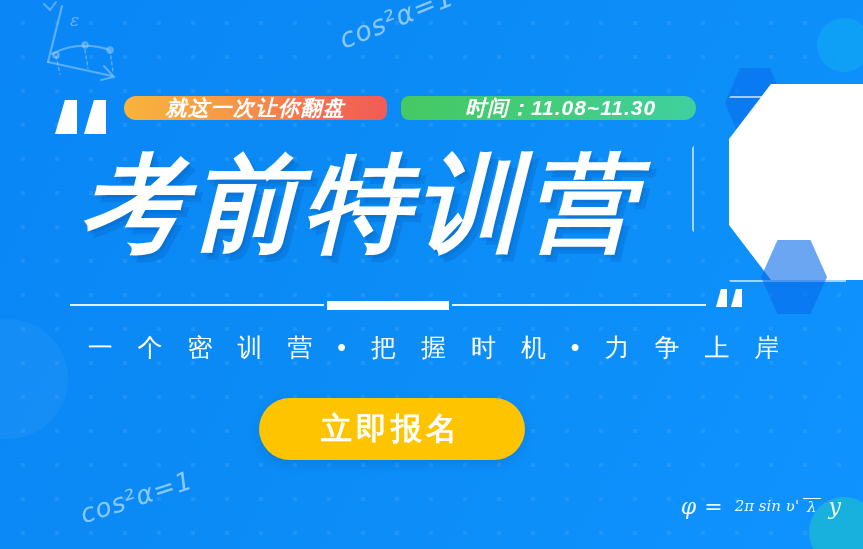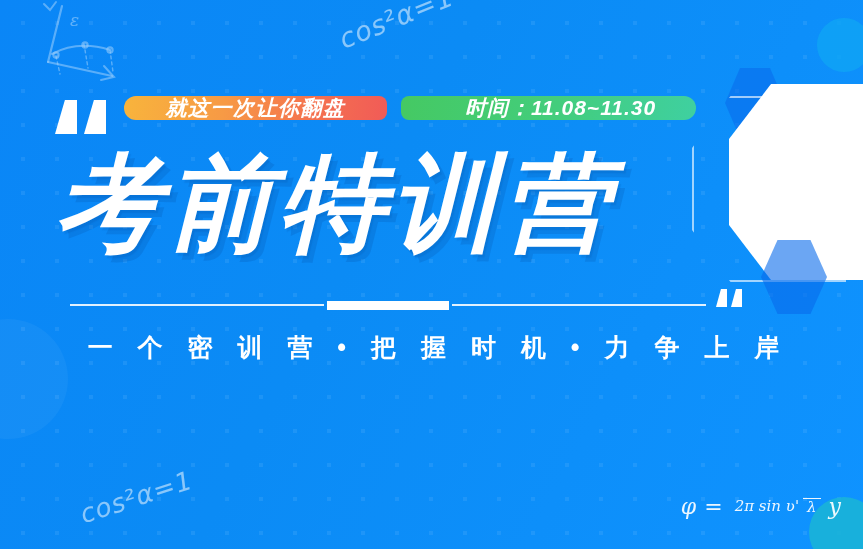--- a/index.html
+++ b/index.html
@@ -215,21 +215,21 @@
     width: 295px;
     border-radius: 14px 21px 21px 14px;
     background: linear-gradient(95deg, #45c963 0%, #43cd7c 52%, #3fd0a0 100%);
     letter-spacing: 1px;
     padding-left: 24px;
   }
 
   
   .title {
     position: absolute;
-    left: 55px;
+    left: 80px;
     top: 142px;
     color: #ffffff;
     font-size: 106px;
     font-weight: bold;
     font-style: italic;
     letter-spacing: 6px;
     line-height: 1.16;
     text-shadow: 6px 7px 0 rgba(0, 60, 140, 0.16),
                  2px 3px 1px rgba(0, 60, 140, 0.13);
     white-space: nowrap;
@@ -259,21 +259,21 @@
 
   
   .subtitle {
     position: absolute;
     left: 4px;
     right: 0;
     top: 331px;
     text-align: center;
     color: #ffffff;
     font-size: 25px;
-    font-weight: bold;
+    font-weight: normal;
     letter-spacing: 9px;
     padding-left: 9px;
     white-space: nowrap;
   }
 
   
   .cta {
     position: absolute;
     left: 259px;
     top: 398px;
@@ -363,14 +363,15 @@
   <div class="divider">
     <div class="rule"></div>
     <div class="nub"></div>
     <div class="rule"></div>
   </div>
 
   
   <div class="subtitle">一 个 密 训 营 • 把 握 时 机 • 力 争 上 岸</div>
 
   
+  <button class="cta">立即报名</button>
 
 </div>
 
 </body></html>

